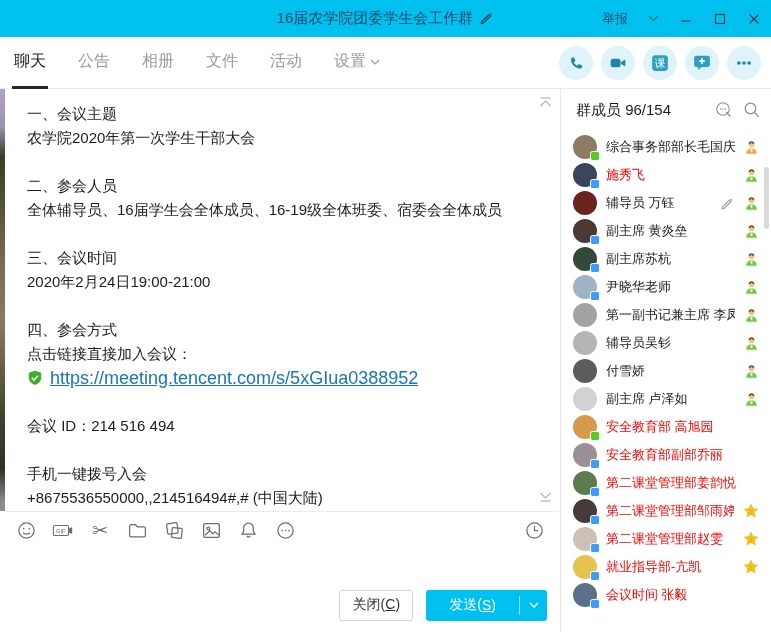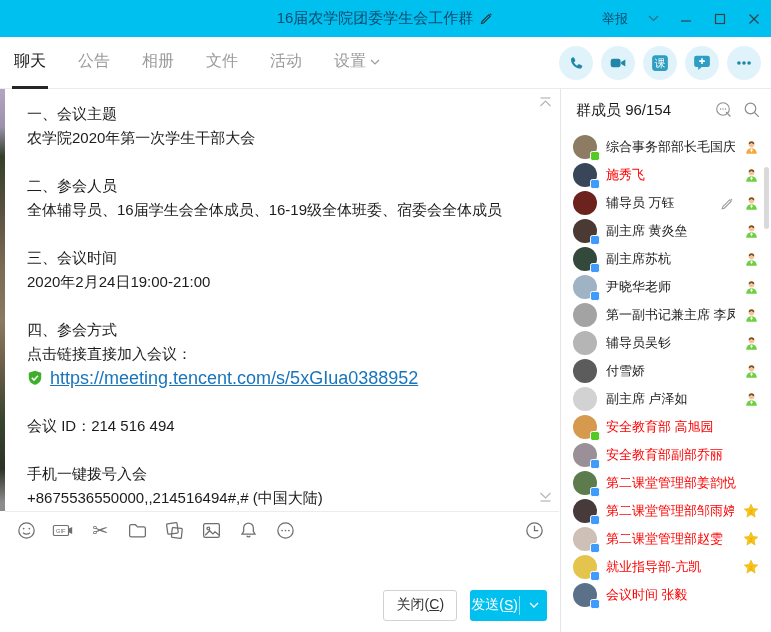--- a/index.html
+++ b/index.html
@@ -36,21 +36,21 @@
            display:flex;align-items:center;gap:15px;padding-left:10px;box-sizing:border-box;background:#fff;}
   .ticon{display:flex;align-items:center;justify-content:center;width:22px;height:22px;color:#6e6e6e;}
   .scissors-glyph{font-size:19px;line-height:1;color:#6e6e6e;}
   .history-clock{position:absolute;right:14px;top:7px;}
   .input-area{position:absolute;left:5px;top:548px;width:554px;height:30px;background:#fff;}
   
   .btnrow{position:absolute;left:5px;top:578px;width:554px;height:54px;display:flex;justify-content:flex-end;align-items:center;gap:13px;padding-right:12px;box-sizing:border-box;background:#fff;}
   .close-btn{min-width:74px;height:31px;background:#fff;border:1px solid #d2d2d2;border-radius:3px;font-size:14px;color:#333;
              display:flex;align-items:center;justify-content:center;font-family:inherit;}
   .send-btn{height:31px;background:#00c0f0;border-radius:3px;color:#fff;display:flex;align-items:stretch;font-size:14px;}
-  .send-main{display:flex;align-items:center;padding:0 1px;}
+  .send-main{display:flex;align-items:center;padding:0 23px;}
   .send-divider{width:1px;background:rgba(255,255,255,.55);margin:6px 0;}
   .send-caret{width:27px;display:flex;align-items:center;justify-content:center;}
   
   .right-panel{position:absolute;left:560px;top:89px;width:211px;height:543px;background:#fff;border-left:1px solid #e6e6e6;box-sizing:border-box;}
   .panel-header{height:42px;display:flex;align-items:center;padding:0 10px 0 15px;gap:10px;}
   .panel-title{flex:1;font-size:15px;color:#1c1c1c;}
   .member-list{position:absolute;left:0;right:0;top:44px;bottom:0;overflow:hidden;}
   .member-row{height:28px;display:flex;align-items:center;gap:9px;padding:0 12px 0 12px;}
   .avatar{width:24px;height:24px;border-radius:50%;position:relative;flex:none;}
   .badge{position:absolute;right:-3px;bottom:-2px;width:10px;height:10px;border-radius:2.5px;border:1.5px solid #fff;box-sizing:border-box;}

